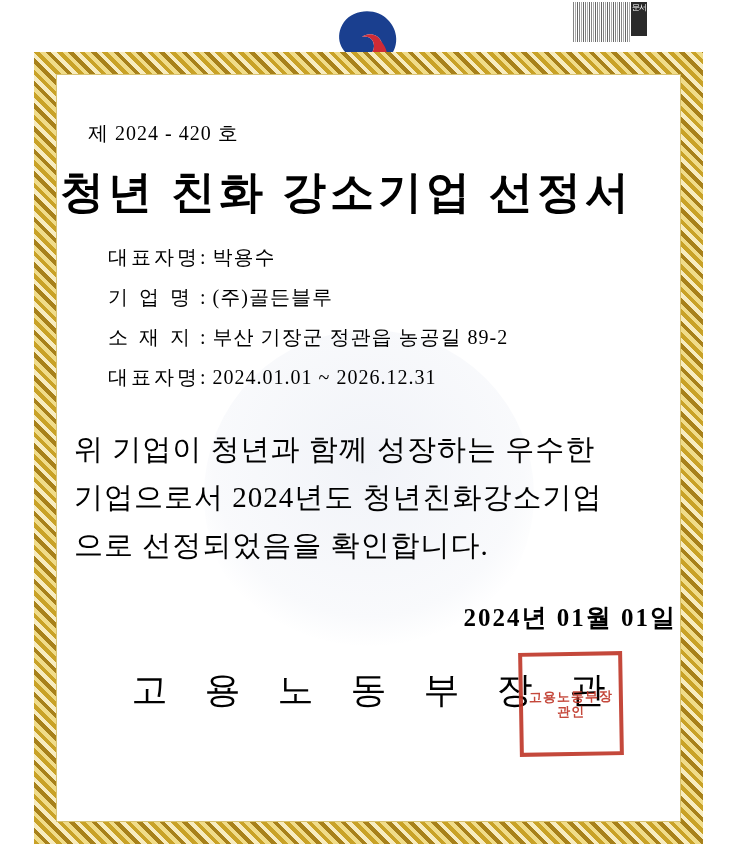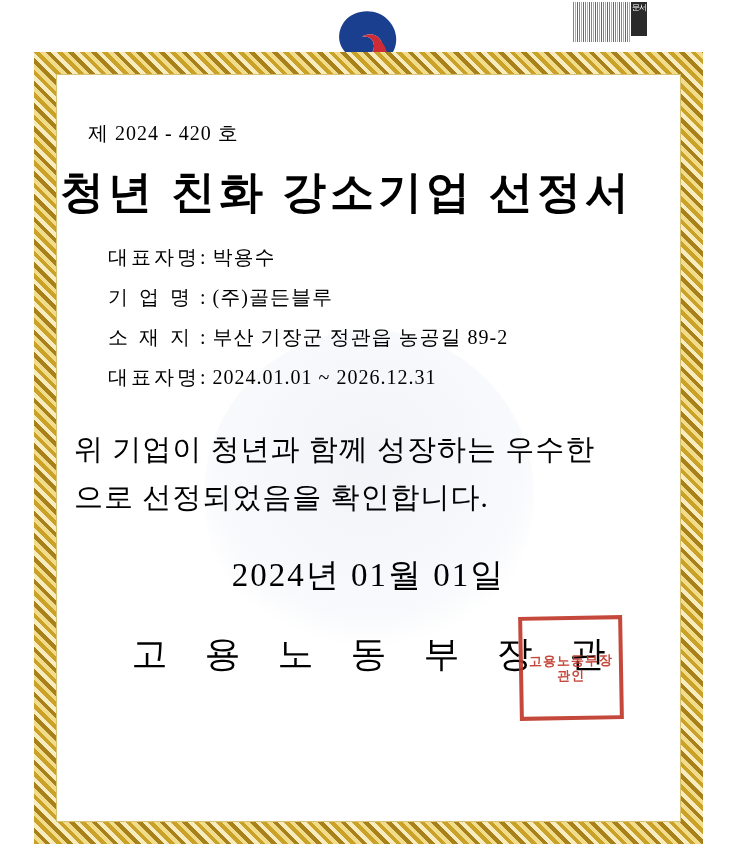--- a/index.html
+++ b/index.html
@@ -163,23 +163,23 @@
   .body-text {
     margin: 34px 18px 0 14px;
     font-size: 29px;
     line-height: 48px;
     letter-spacing: 1px;
     text-align: left;
   }
   .body-line { white-space: nowrap; }
 
   .issue-date {
-    text-align: center;
-    font-size: 33px;
-    font-weight: normal;
+    text-align: right;
+    font-size: 25px;
+    font-weight: bold;
     letter-spacing: 2px;
     margin-top: 32px;
   }
 
   .signer-wrap {
     position: relative;
     margin-top: 18px;
     text-align: center;
     height: 110px;
   }
@@ -252,20 +252,21 @@
     <div class="field-row">
       <span class="field-label">소 재 지</span><span class="field-sep">:</span><span class="field-value">부산 기장군 정관읍 농공길 89-2</span>
     </div>
     <div class="field-row">
       <span class="field-label">대표자명</span><span class="field-sep">:</span><span class="field-value">2024.01.01 ~ 2026.12.31</span>
     </div>
   </div>
 
   <div class="body-text">
     <div class="body-line">위 기업이 청년과 함께 성장하는 우수한</div>
+    <div class="body-line">기업으로서 2024년도 청년친화강소기업</div>
     <div class="body-line">으로 선정되었음을 확인합니다.</div>
   </div>
 
   <div class="issue-date">2024년 01월 01일</div>
 
   <div class="signer-wrap">
     <div class="signer">고 용 노 동 부 장 관</div>
     <div class="seal">
       <span>고용노동부장관인</span>
     </div>

